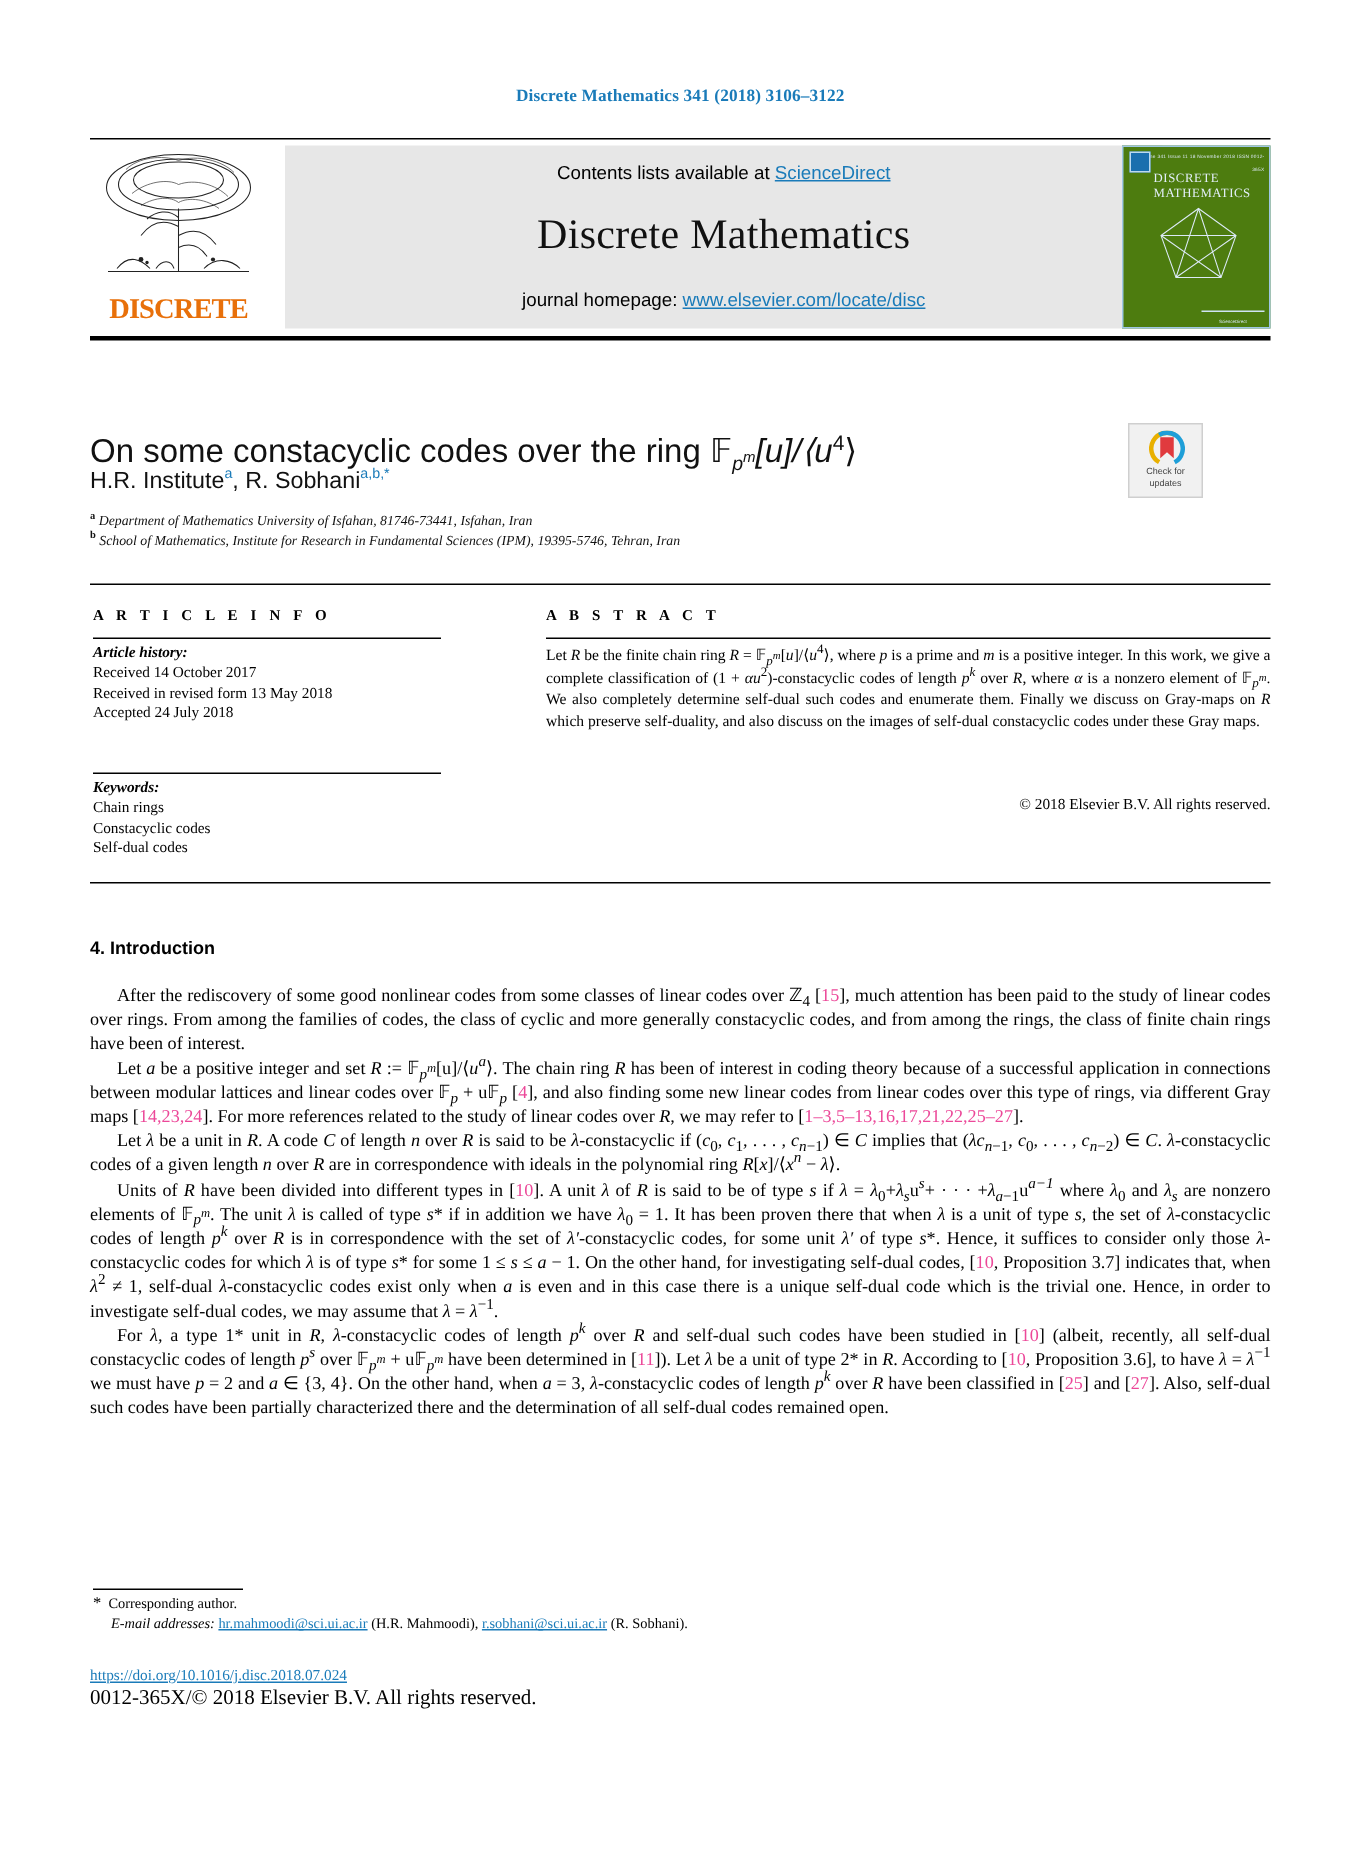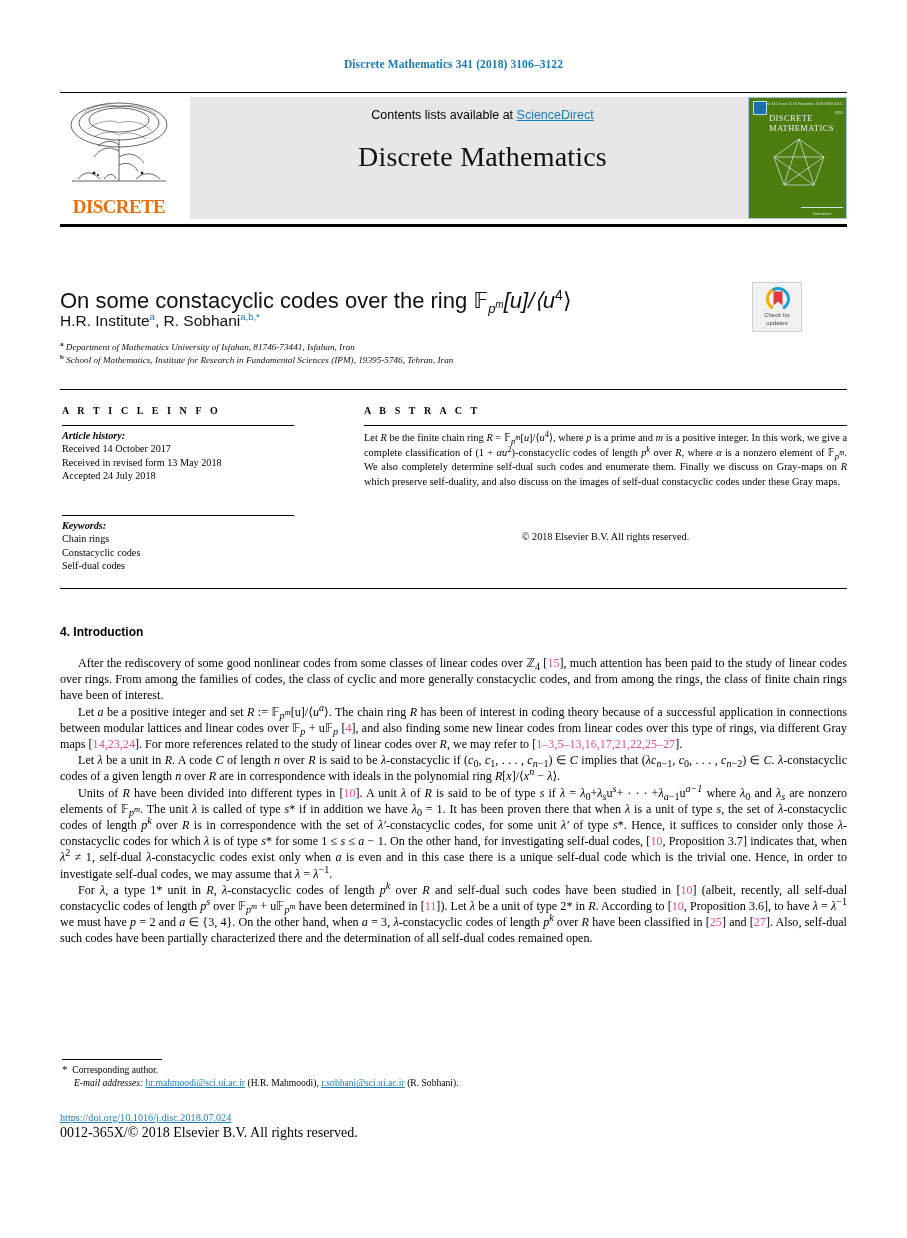--- a/index.html
+++ b/index.html
@@ -290,21 +290,21 @@
     left: 364px; top: 430px;
     width: 483px;
     font-size: 10.4px;
     line-height: 14.2px;
     text-align: justify;
   }
   .copyright {
     position: absolute;
     left: 364px; top: 531px;
     width: 483px;
-    text-align: center;
+    text-align: right;
     font-size: 10.2px;
     font-family: Liberation Serif, serif;
   }
   .rule-info-bottom {
     position: absolute;
     left: 60px; top: 588px;
     width: 787px;
     border-top: 1px solid #000;
   }
 
@@ -400,20 +400,23 @@
         </g>
       </svg>
       <div class="elsevier-word">DISCRETE</div>
     </div>
 
     <div class="journal-band">
       <div class="band-contents">
         <span>Contents lists available at </span><a class="sd" href="#">ScienceDirect</a>
       </div>
       <div class="band-title">Discrete Mathematics</div>
+      <div class="band-homepage">
+        <span>journal homepage: </span><a class="url" href="#">www.elsevier.com/locate/disc</a>
+      </div>
     </div>
 
     <div class="cover">
       <div class="cover-top-strip">Volume 341   Issue 11   18 November 2018   ISSN 0012-365X</div>
       <div class="cover-elsq"></div>
       <div class="cover-journal">
         <div>DISCRETE</div>
         <div>MATHEMATICS</div>
       </div>
       <svg class="cover-pentagon" viewBox="0 0 56 52">

